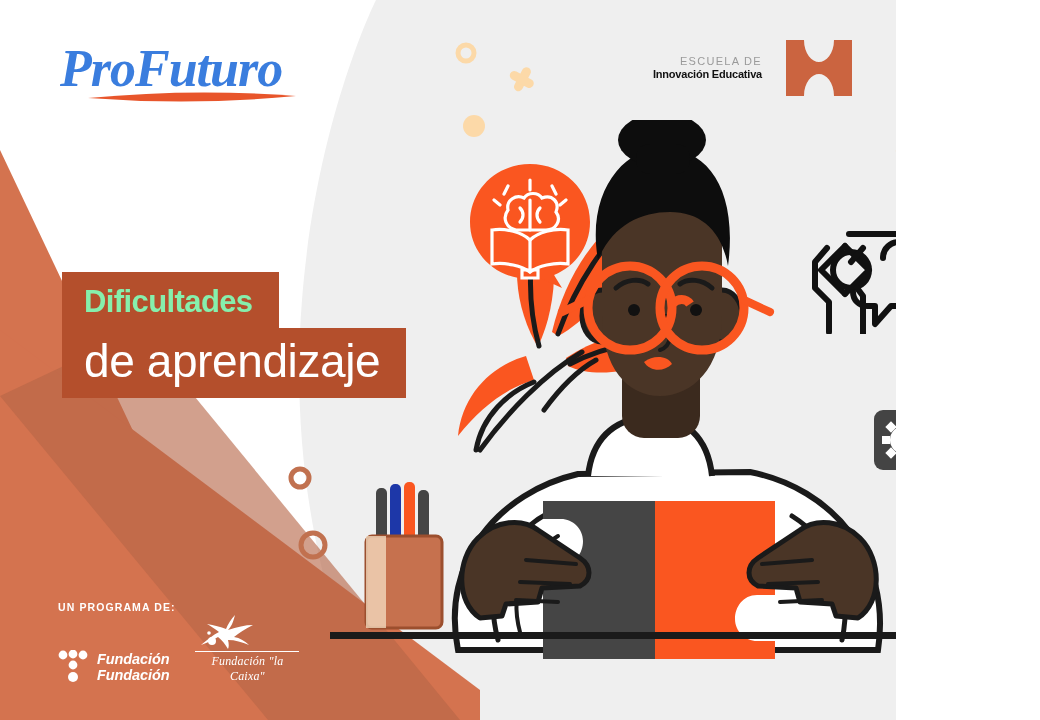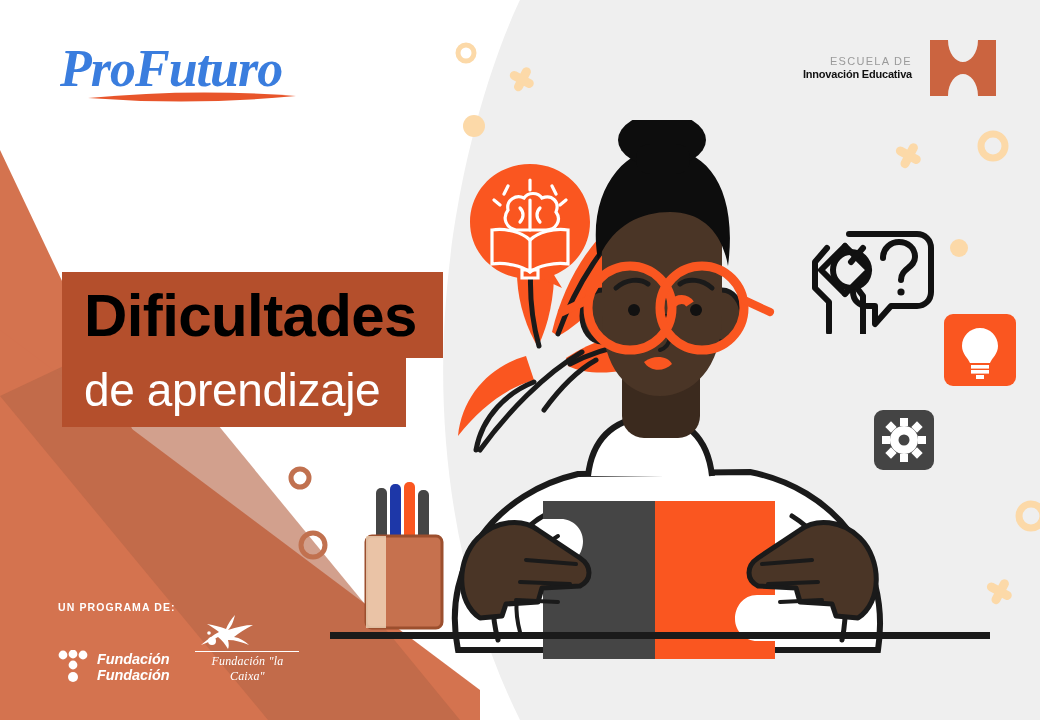--- a/index.html
+++ b/index.html
@@ -1,38 +1,38 @@
 <!DOCTYPE html>
 <html><head>
 <meta charset="utf-8">
 <style>
   html,body{margin:0;padding:0;background:#fff;}
   body{font-family:"Liberation Sans", sans-serif;}
-  #slide{position:relative;width:1040px;height:720px;overflow:hidden;background:#ffffff;}
+  #slide{position:relative;width:896px;height:720px;overflow:hidden;background:#ffffff;}
 
   
   .bg-white{position:absolute;inset:0;background:#ffffff;}
   .bg-gray-panel{position:absolute;right:0;top:0;width:640px;height:720px;overflow:hidden;}
   .bg-gray-panel svg{display:block;}
   .bg-terracotta{position:absolute;left:0;top:0;width:480px;height:720px;overflow:hidden;}
   .bg-terracotta svg{display:block;}
 
   
   .profuturo{position:absolute;left:58px;top:36px;width:270px;height:74px;}
 
   
-  .escuela{position:absolute;right:40px;top:38px;display:flex;align-items:center;gap:14px;}
+  .escuela{position:absolute;right:40px;top:38px;display:flex;align-items:center;gap:20px;}
   .escuela-text{text-align:right;line-height:1.05;}
   .escuela-sub{font-size:11px;letter-spacing:1.3px;color:#9a9a9a;font-weight:400;}
   .escuela-main{font-size:11px;font-weight:700;color:#111;letter-spacing:-0.2px;margin-top:1px;}
   .escuela-mark{width:74px;height:60px;}
 
   
   .title-wrap{position:absolute;left:62px;top:272px;z-index:6;}
-  .title-l1{display:inline-block;background:#B44F2C;color:#000000;font-size:60px;font-weight:700;
+  .title-l1{display:inline-block;background:#B44F2C;color:#86efac;font-size:31px;font-weight:700;
             letter-spacing:-0.6px;line-height:1;padding:14px 26px 12px 22px;}
   .title-l2{display:block;background:#B44F2C;color:#fff;font-size:46px;font-weight:400;
             letter-spacing:-0.4px;line-height:1;padding:10px 26px 14px 22px;margin-top:-1px;
             width:max-content;}
 
   
   .footer{position:absolute;left:58px;bottom:36px;z-index:6;}
   .footer-label{font-size:10.5px;letter-spacing:1.1px;color:#ffffff;font-weight:600;}
   .footer-logos{display:flex;align-items:flex-end;gap:26px;font-style:italic;}
   .ft-logo{display:flex;align-items:center;gap:9px;}

